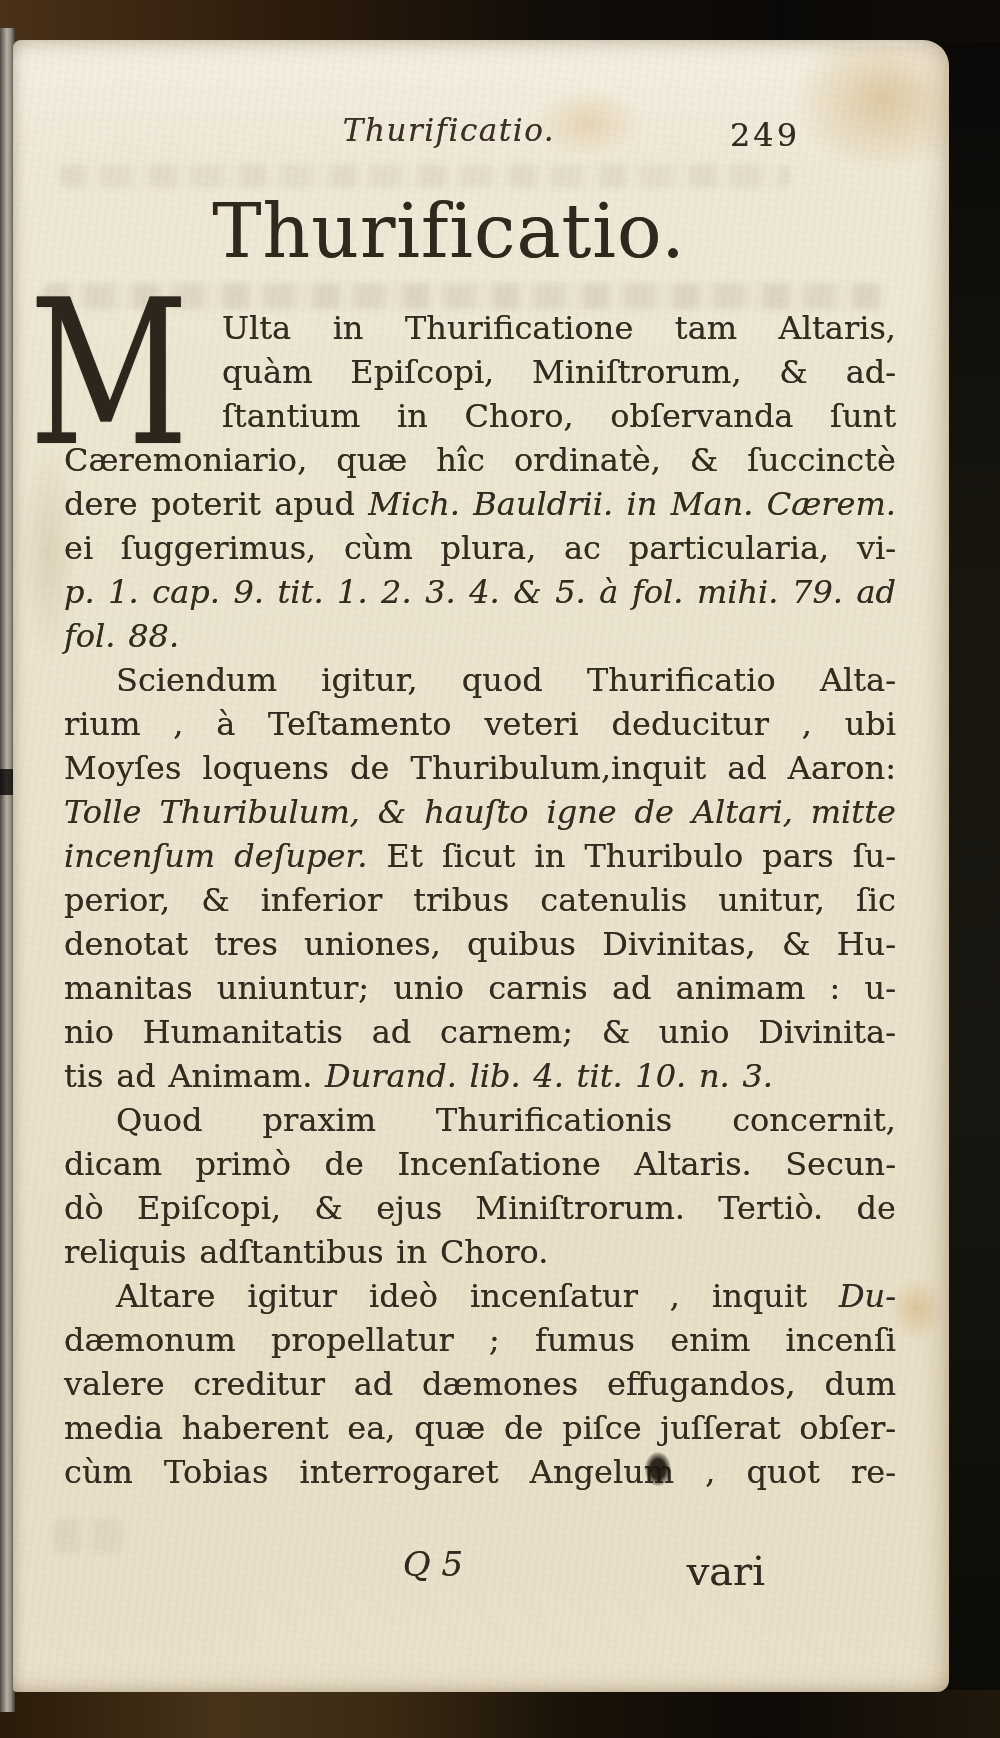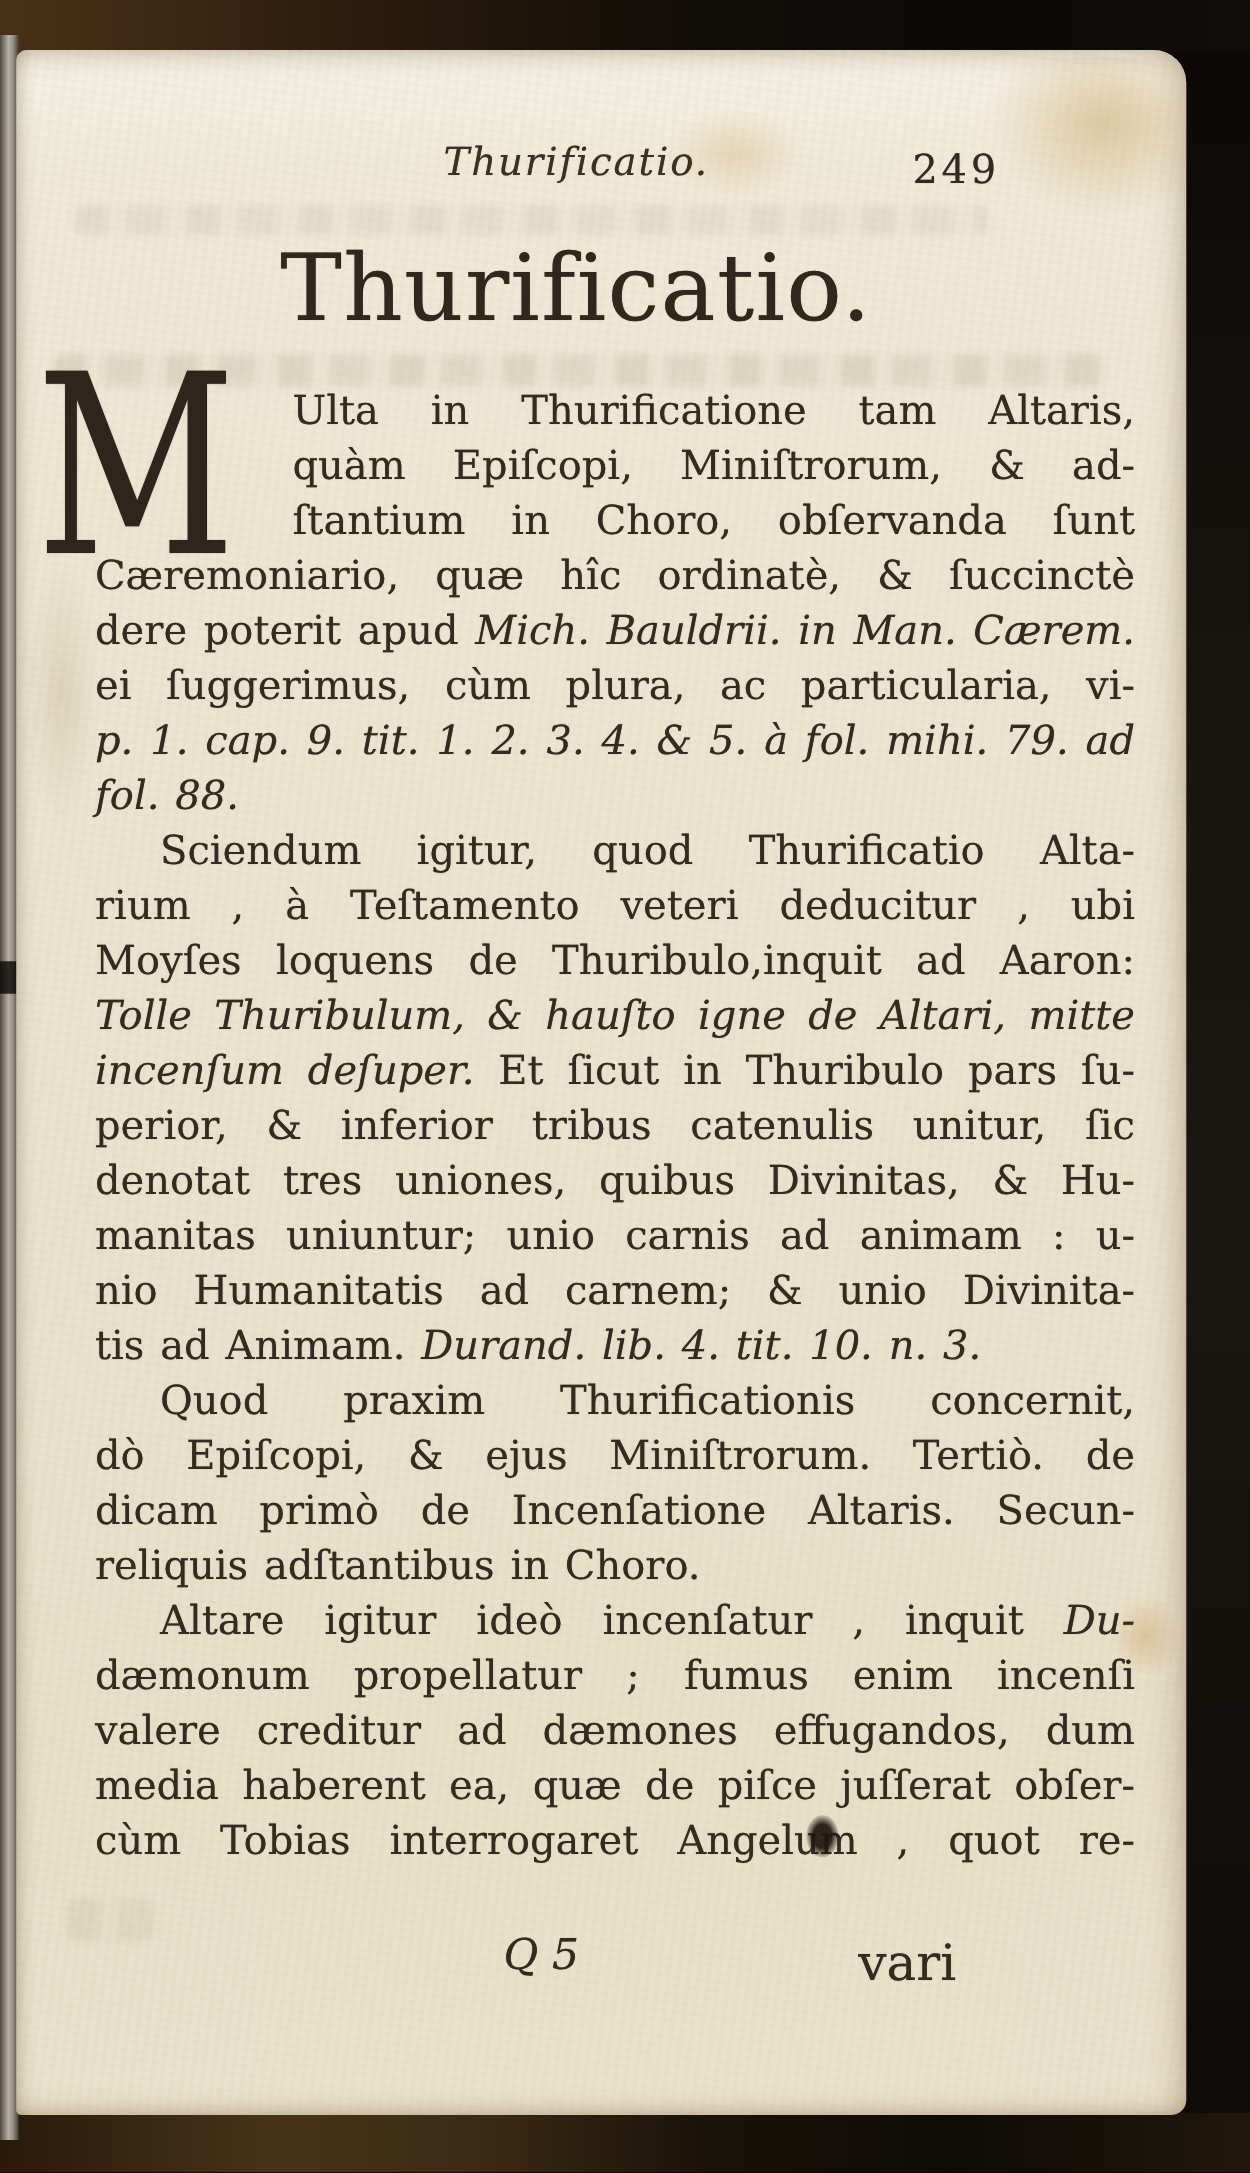--- a/index.html
+++ b/index.html
@@ -32,21 +32,21 @@
       inset 0 -14px 20px -12px rgba(100,75,40,.26);
     overflow:hidden;
   }
   .paper::before { 
     content:""; position:absolute; inset:0; pointer-events:none; opacity:.5;
     background:
       repeating-linear-gradient(97deg, rgba(150,130,95,.05) 0 3px, transparent 3px 8px),
       repeating-linear-gradient(8deg, rgba(150,130,95,.04) 0 2px, transparent 2px 7px);
   }
 
-  .col { position:absolute; left:32px; width:832px; }
+  .col { position:absolute; left:20px; width:832px; }
   .ink { color:#342b20; text-shadow:0 0 .6px rgba(53,43,31,.65); }
 
   .running-header { top:72px; text-align:center; padding-right:84px;
     font-style:italic; font-size:31px; letter-spacing:1.5px; color:#3a3024; }
   .page-number { position:absolute; top:76px; right:149px; font-size:32px; letter-spacing:3px; }
   .title { top:148px; text-align:center; font-size:74px; letter-spacing:1px; color:#30281d; }
 
   .body { top:266px;margin-left:31px; }
   .line { height:44px; line-height:44px; font-size:32px; word-spacing:2.5px; }
   .line.j { text-align:justify; text-align-last:justify; }
@@ -112,31 +112,31 @@
         <div class="line j dc"><span>Ulta in Thurificatione tam Altaris,</span></div>
         <div class="line j dc"><span>quàm Epiſcopi, Miniſtrorum, &amp; ad-</span></div>
         <div class="line j dc"><span>ſtantium in Choro, obſervanda ſunt</span></div>
         <div class="line j"><span>Cæremoniario, quæ hîc ordinatè, &amp; ſuccinctè</span></div>
         <div class="line j"><span>dere poterit apud </span><span class="it">Mich. Bauldrii. in Man. Cærem.</span></div>
         <div class="line j"><span>ei ſuggerimus, cùm plura, ac particularia, vi-</span></div>
         <div class="line j"><span class="it">p. 1. cap. 9. tit. 1. 2. 3. 4. &amp; 5. à fol. mihi. 79. ad</span></div>
         <div class="line"><span class="it">fol. 88.</span></div>
         <div class="line j ind"><span>Sciendum igitur, quod Thurificatio Alta-</span></div>
         <div class="line j"><span>rium , à Teſtamento veteri deducitur , ubi</span></div>
-        <div class="line j"><span>Moyſes loquens de Thuribulo,inquit ad Aaron:</span></div>
+        <div class="line j"><span>Moyſes loquens de Thuribulum,inquit ad Aaron:</span></div>
         <div class="line j"><span class="it">Tolle Thuribulum, &amp; hauſto igne de Altari, mitte</span></div>
         <div class="line j"><span class="it">incenſum deſuper.</span><span> Et ſicut in Thuribulo pars ſu-</span></div>
         <div class="line j"><span>perior, &amp; inferior tribus catenulis unitur, ſic</span></div>
         <div class="line j"><span>denotat tres uniones, quibus Divinitas, &amp; Hu-</span></div>
         <div class="line j"><span>manitas uniuntur; unio carnis ad animam : u-</span></div>
         <div class="line j"><span>nio Humanitatis ad carnem; &amp; unio Divinita-</span></div>
         <div class="line"><span>tis ad Animam. </span><span class="it">Durand. lib. 4. tit. 10. n. 3.</span></div>
         <div class="line j ind"><span>Quod praxim Thurificationis concernit,</span></div>
+        <div class="line j"><span>dicam primò de Incenſatione Altaris. Secun-</span></div>
         <div class="line j"><span>dò Epiſcopi, &amp; ejus Miniſtrorum. Tertiò. de</span></div>
-        <div class="line j"><span>dicam primò de Incenſatione Altaris. Secun-</span></div>
         <div class="line"><span>reliquis adſtantibus in Choro.</span></div>
         <div class="line j ind"><span>Altare igitur ideò incenſatur , inquit </span><span class="it">Du-</span></div>
         <div class="line j"><span>dæmonum propellatur ; fumus enim incenſi</span></div>
         <div class="line j"><span>valere creditur ad dæmones effugandos, dum</span></div>
         <div class="line j"><span>media haberent ea, quæ de piſce juſſerat obſer-</span></div>
         <div class="line j"><span>cùm Tobias interrogaret Angelum , quot re-</span></div>
       </div>
 
     <div class="stain" id="blot"></div>
 

